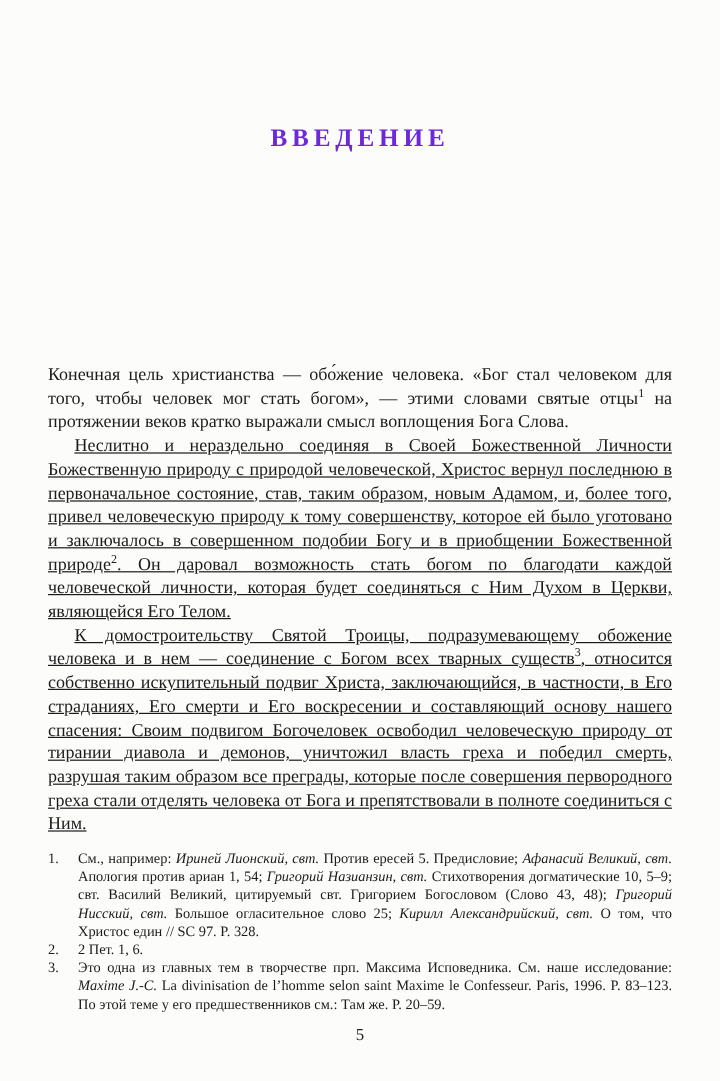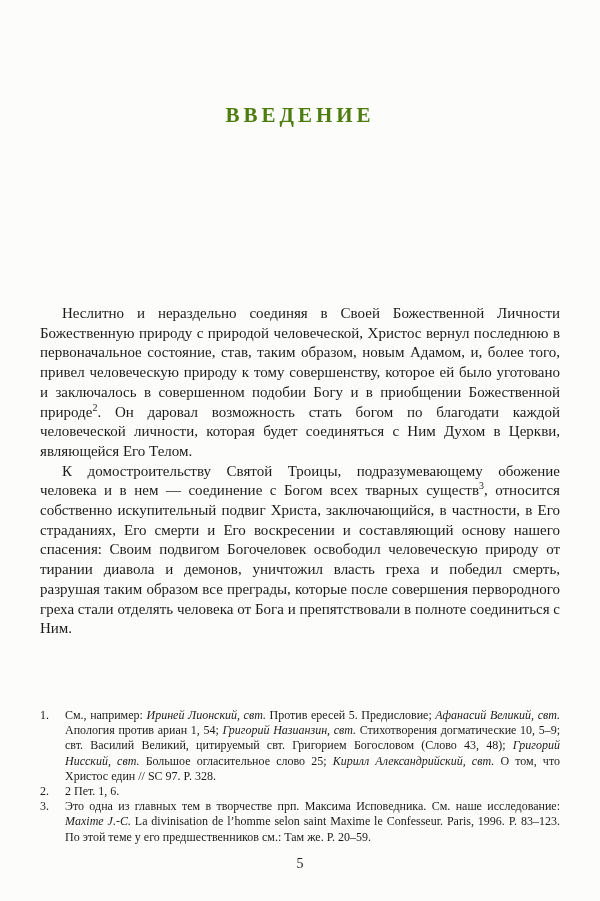--- a/index.html
+++ b/index.html
@@ -22,34 +22,35 @@
     height: 901px;
     position: relative;
   }
   .heading {
     margin: 0;
     padding-top: 103px;
     text-align: center;
     font-size: 21px;
     font-weight: 600;
     letter-spacing: 4px;
-    color: #4d7c0f;
+    color: #6d28d9;
   }
   .body-text {
     margin-top: 176px;
     min-height: 396px;
     font-size: 15px;
     line-height: 19.7px;
     text-align: justify;
   }
   .body-text p {
     margin: 0;
   }
   .body-text p.indent {
     text-indent: 22px;
+    text-decoration: underline;
   }
   sup.fnref {
     font-size: 10px;
     line-height: 0;
     vertical-align: super;
   }
   .footnotes {
     margin-top: 8px;
     font-size: 12px;
     line-height: 15.2px;
@@ -76,20 +77,21 @@
     color: #222;
   }
 </style>
 </head>
 <body>
 
 <div class="page">
   <h1 class="heading">ВВЕДЕНИЕ</h1>
 
   <div class="body-text">
+      <p class="">Конечная цель христианства — обо́жение человека. «Бог стал человеком для того, чтобы человек мог стать богом», — этими словами святые отцы<sup class="fnref">1</sup> на протяжении веков кратко выражали смысл воплощения Бога Слова.</p>
       <p class="indent">Неслитно и нераздельно соединяя в Своей Божественной Личности Божественную природу с природой человеческой, Христос вернул последнюю в первоначальное состояние, став, таким образом, новым Адамом, и, более того, привел человеческую природу к тому совершенству, которое ей было уготовано и заключалось в совершенном подобии Богу и в приобщении Божественной природе<sup class="fnref">2</sup>. Он даровал возможность стать богом по благодати каждой человеческой личности, которая будет соединяться с Ним Духом в Церкви, являющейся Его Телом.</p>
       <p class="indent">К домостроительству Святой Троицы, подразумевающему обожение человека и в нем — соединение с Богом всех тварных существ<sup class="fnref">3</sup>, относится собственно искупительный подвиг Христа, заключающийся, в частности, в Его страданиях, Его смерти и Его воскресении и составляющий основу нашего спасения: Своим подвигом Богочеловек освободил человеческую природу от тирании диавола и демонов, уничтожил власть греха и победил смерть, разрушая таким образом все преграды, которые после совершения первородного греха стали отделять человека от Бога и препятствовали в полноте соединиться с Ним.</p>
     </div>
 
   <div class="footnotes">
       <div class="footnote">
         <span class="fn-num">1.</span>
         <span class="fn-text">См., например: <em>Ириней Лионский, свт.</em> Против ересей 5. Предисловие; <em>Афанасий Великий, свт.</em> Апология против ариан 1, 54; <em>Григорий Назианзин, свт.</em> Стихотворения догматические 10, 5–9; свт. Василий Великий, цитируемый свт. Григорием Богословом (Слово 43, 48); <em>Григорий Нисский, свт.</em> Большое огласительное слово 25; <em>Кирилл Александрийский, свт.</em> О том, что Христос един // SC 97. P. 328.</span>
       </div>
       <div class="footnote">

